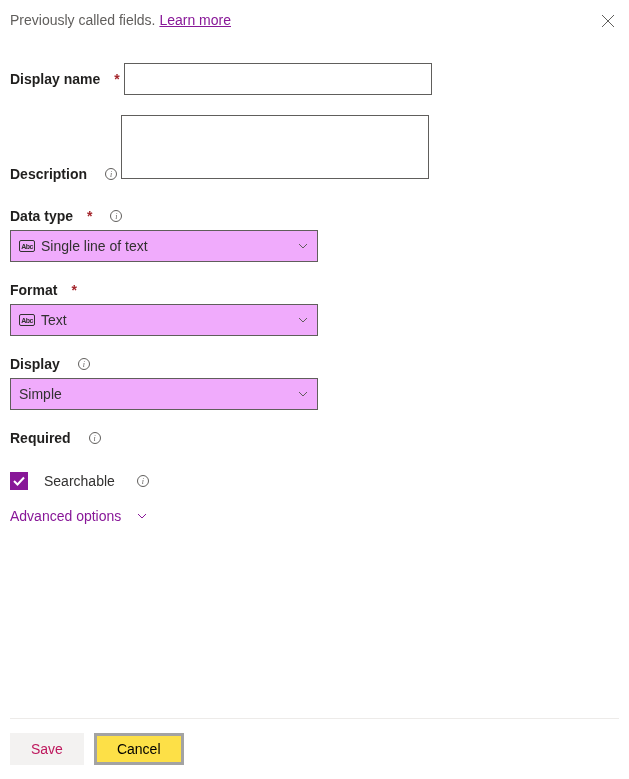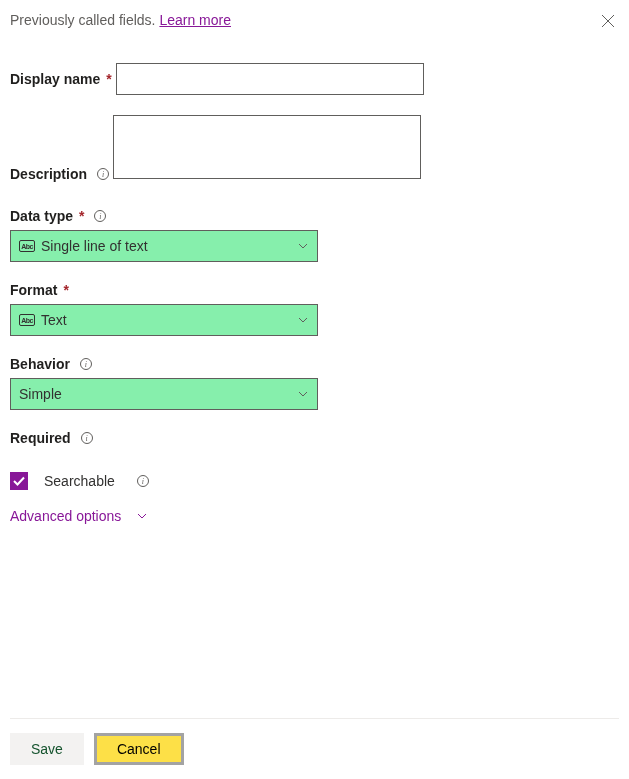--- a/index.html
+++ b/index.html
@@ -51,21 +51,21 @@
       overflow: auto;
       margin-top: 28px;
     }
     .field-group { margin-bottom: 20px; }
     .field-label {
       font-size: 14px;
       font-weight: 600;
       color: #201f1e;
       display: inline-flex;
       align-items: center;
-      gap: 4px;
+      gap: 12px;
       margin-bottom: 6px;
     }
     .required {
       color: #a4262c;
       margin-left: 2px;
     }
     .info-icon {
       width: 12px;
       height: 12px;
       border: 1px solid #605e5c;
@@ -99,21 +99,21 @@
     }
     .select-box {
       width: 308px;
       height: 32px;
       border: 1px solid #605e5c;
       padding: 0 8px;
       display: flex;
       align-items: center;
       justify-content: space-between;
       cursor: pointer;
-      background: #86efac;
+      background: #f0abfc;
     }
     .select-value {
       display: flex;
       align-items: center;
       gap: 6px;
     }
     .abc-icon {
       display: inline-flex;
       align-items: center;
       justify-content: center;
@@ -175,21 +175,21 @@
       padding: 0 20px;
       font-size: 14px;
       font-family: inherit;
       cursor: pointer;
       border: 3px solid #a3a3a3;
       background: #fde047;
     }
     .btn-primary {
       background: #f3f2f1;
       border: 1px solid #f3f2f1;
-      color: #14532d;
+      color: #be185d;
       cursor: default;
     }
   </style>
 </head>
 <body>
 
 <div class="panel">
   <div class="header">
     <div>
       <div class="subtitle">
@@ -248,21 +248,21 @@
           <span>Text</span>
         </span>
         <svg class="chevron" viewBox="0 0 12 12">
             <path d="M2 4 L6 8 L10 4" stroke="#605e5c" stroke-width="1" fill="none"></path>
           </svg>
       </div>
     </div>
 
     <div class="field-group">
       <div class="field-label">
-        <span>Behavior</span>
+        <span>Display</span>
         <span class="info-icon">i</span>
       </div>
       <div class="select-box">
         <span class="select-value">
           <span>Simple</span>
         </span>
         <svg class="chevron" viewBox="0 0 12 12">
             <path d="M2 4 L6 8 L10 4" stroke="#605e5c" stroke-width="1" fill="none"></path>
           </svg>
       </div>

